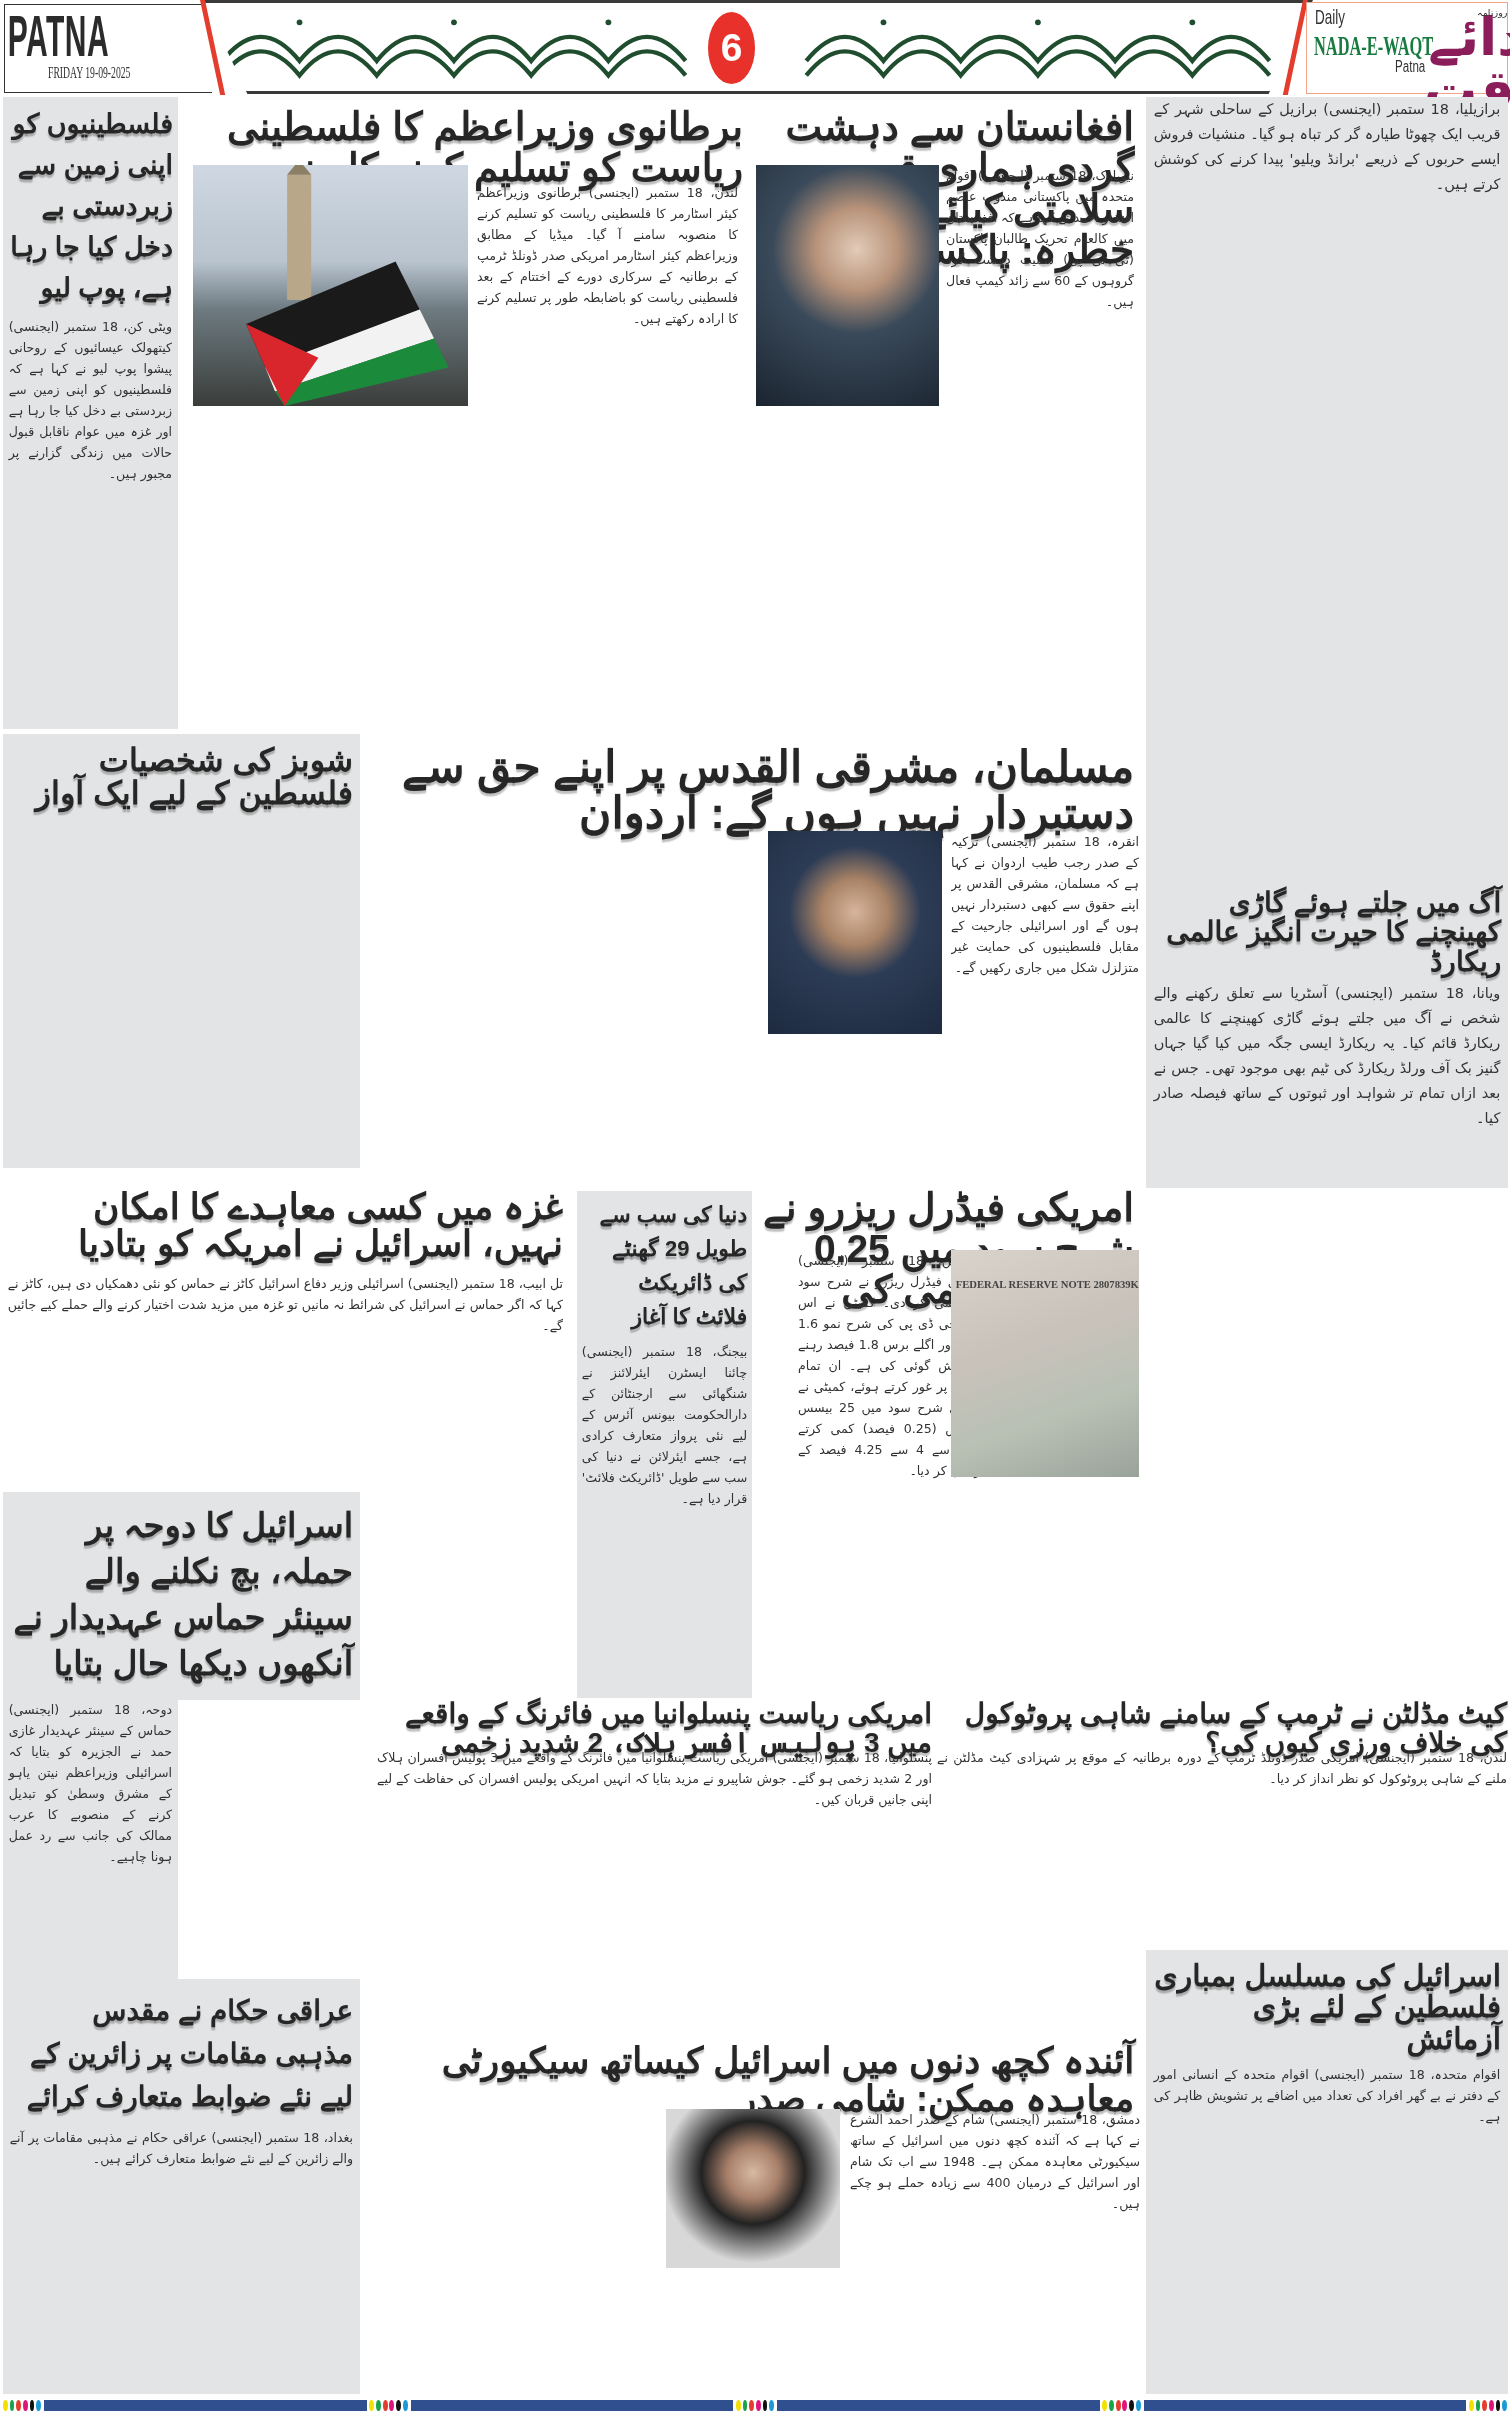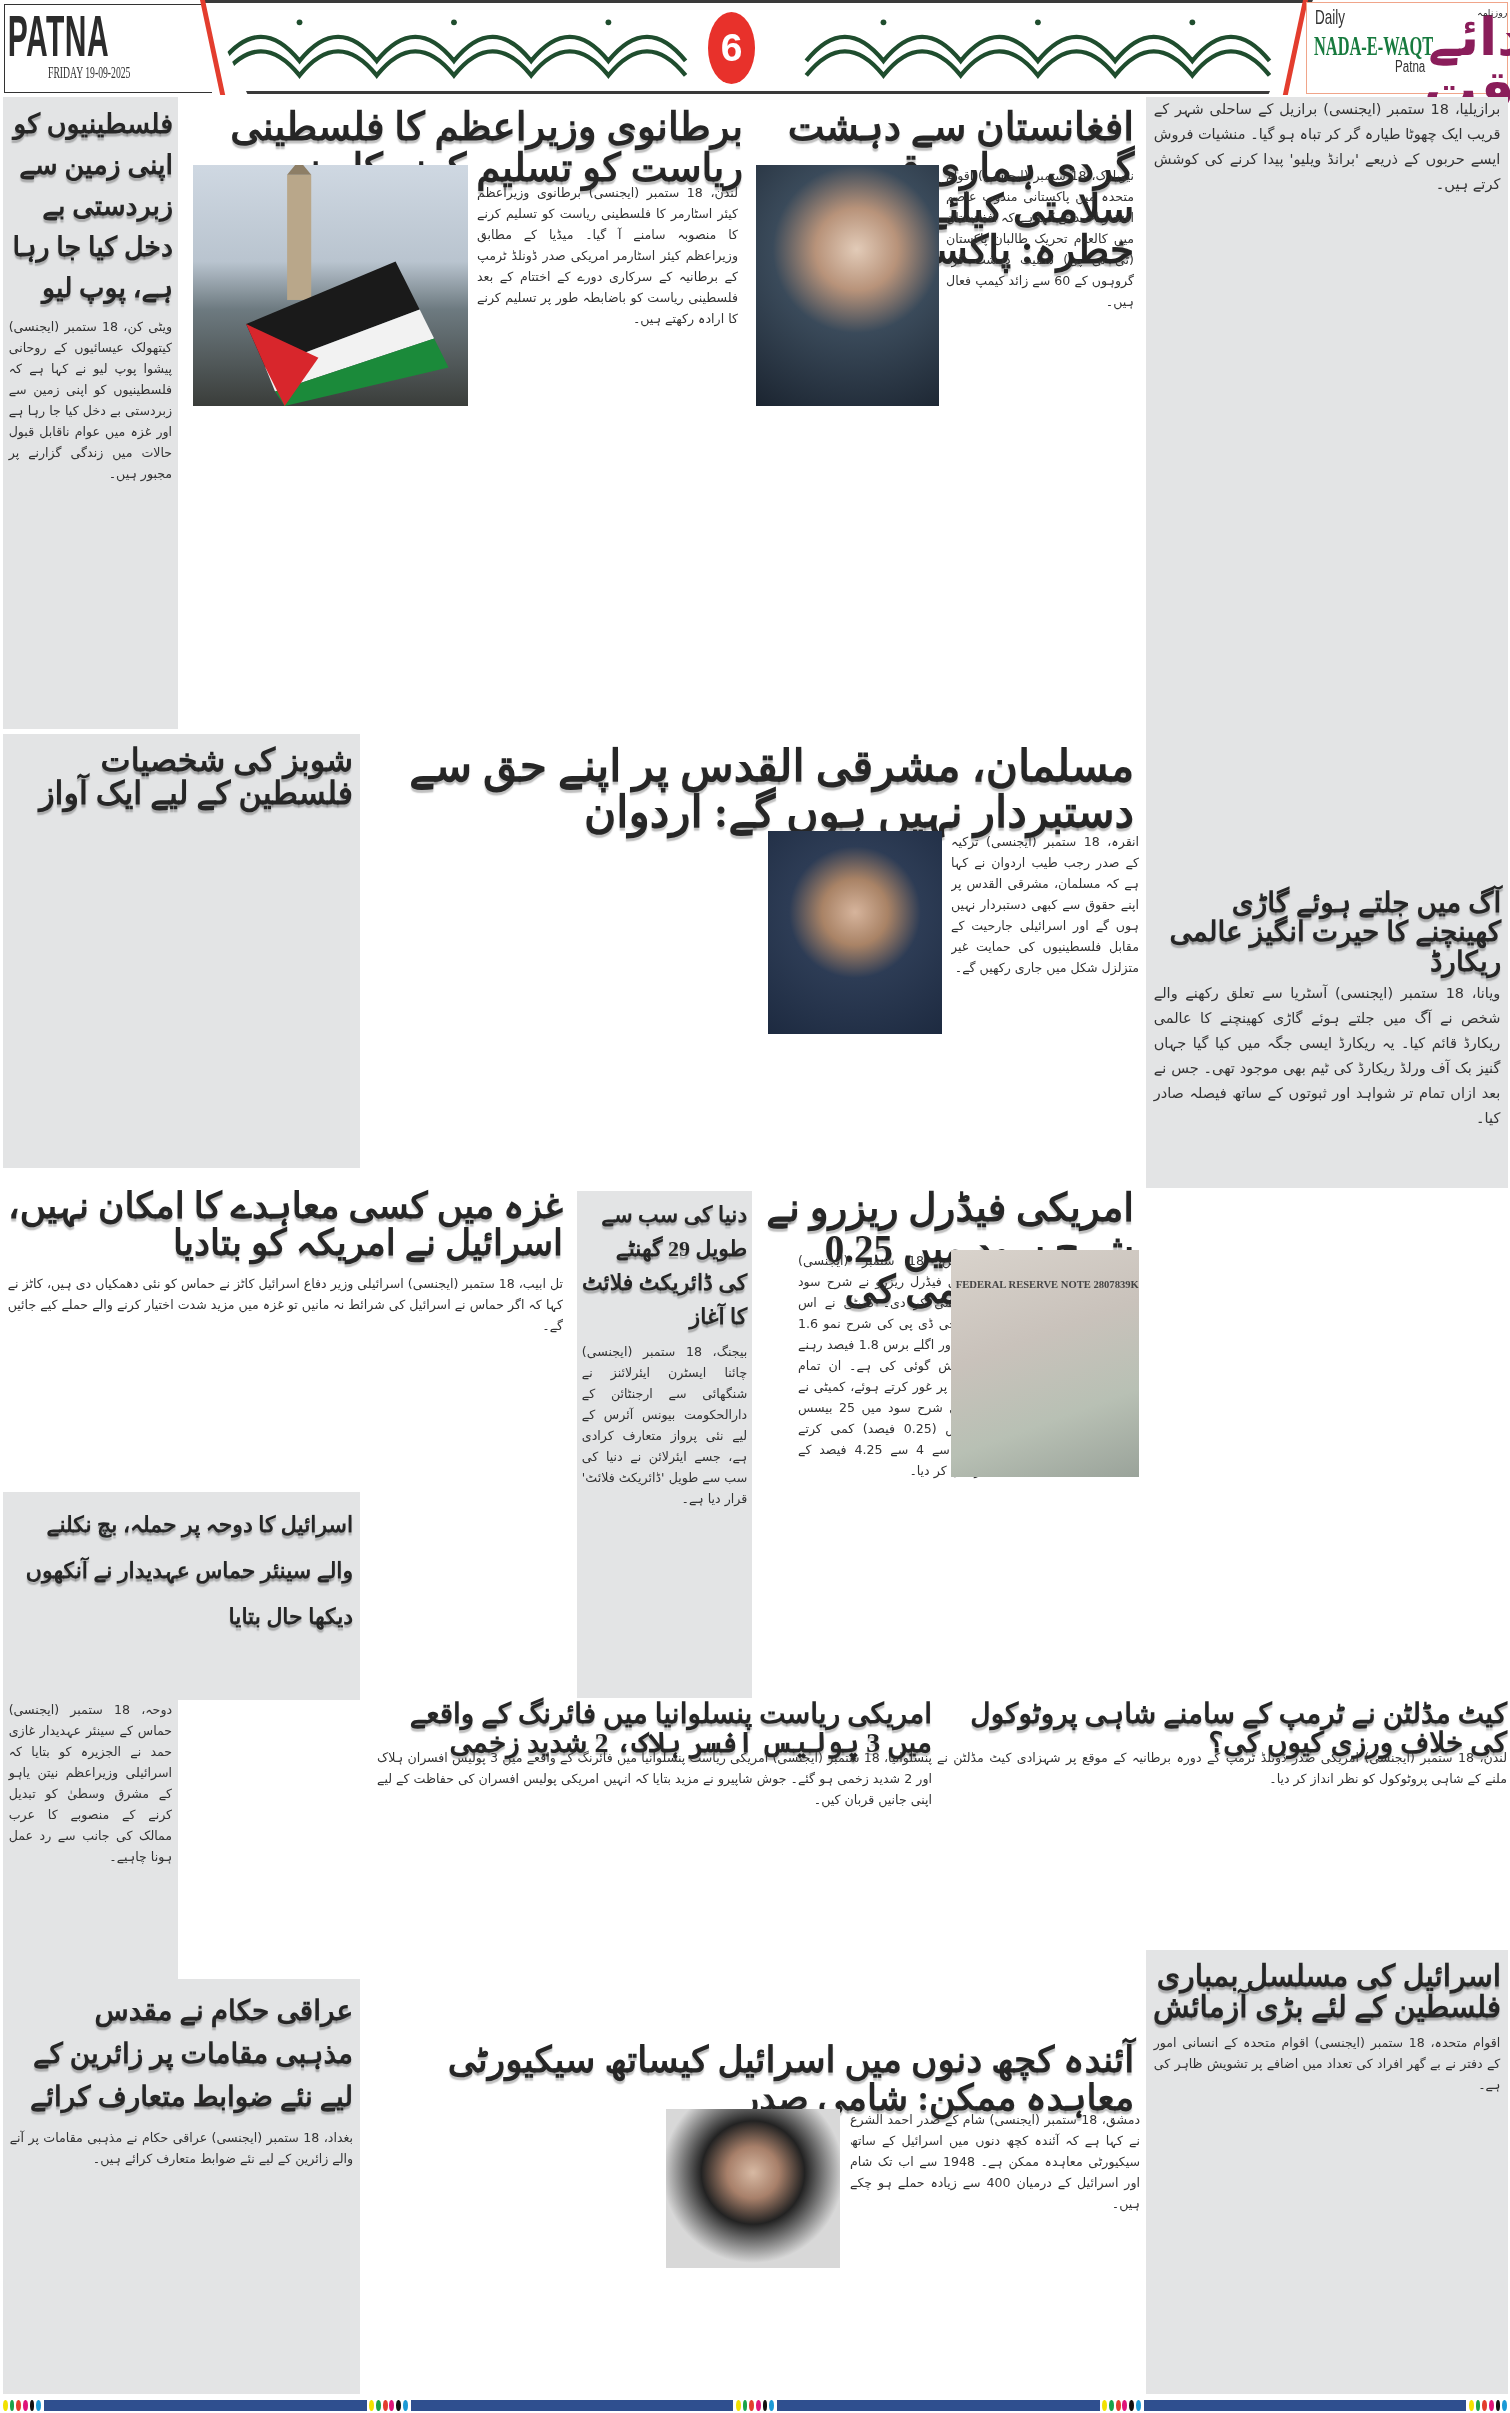--- a/index.html
+++ b/index.html
@@ -1,18 +1,18 @@
 <!DOCTYPE html>
 <html style="font-size:7.7px"><head>
 <meta charset="utf-8">
 <style>
   * { box-sizing: border-box; margin: 0; padding: 0; }
   body { width: 1510px; height: 2413px; background: #ffffff; font-family: "DejaVu Sans", sans-serif; color: #222; position: relative; overflow: hidden; }
   .abs { position: absolute; }
-  .urdu { direction: rtl; text-align: right; font-family: Liberation Serif, serif; }
+  .urdu { direction: rtl; text-align: right; font-family: Liberation Sans, sans-serif; }
   .hl { font-weight: bold; color: #262626; line-height: 1.05; text-shadow: 0 2.9px 1.4px rgba(0,0,0,0.25); }
   .body-text { font-size: 12.6px; line-height: 21px; color: #333; direction: rtl; text-align: justify; overflow: hidden; }
   .gray-box { background: #e3e4e5; }
   .photo { overflow: hidden; }
 
   
   .mast { left: 0; top: 0; width: 1510px; height: 97px; }
   .mast-left { left: 3.9px; top: 3.9px; width: 208px; height: 89px; border: 1px solid #333; border-right: none; background: #fff; }
   .patna { left: 7.7px; top: 4.8px; font-family: "Liberation Sans", sans-serif; font-weight: 900; font-size: 30px; letter-spacing: 0.5px; color: #2b2b2b; transform: scaleY(1.9); transform-origin: top left; }
   .dateline { left: 48px; top: 62px; font-family: "Liberation Serif", serif; font-size: 9.7px; color: #333; transform: scaleY(1.8); transform-origin: top left; }
@@ -129,21 +129,21 @@
 
 <div class="abs" style="left:758px;top:1178px;width:381px;height:512px;">
   <div class="urdu hl" style="font-size:39px;padding:9.7px 4.8px;">امریکی فیڈرل ریزرو نے شرح سود میں 0.25 فیصد کی کمی کی</div>
   <div class="abs body-text" style="left:0;top:72px;width:188px;height:425px;margin-left:40px;">واشنگٹن، 18 ستمبر (ایجنسی) امریکی فیڈرل ریزرو نے شرح سود میں کمی کر دی۔ کمیٹی نے اس سال جی ڈی پی کی شرح نمو 1.6 فیصد اور اگلے برس 1.8 فیصد رہنے کی پیش گوئی کی ہے۔ ان تمام عوامل پر غور کرتے ہوئے، کمیٹی نے پالیسی شرح سود میں 25 بیسس پوائنٹس (0.25 فیصد) کمی کرتے ہوئے اسے 4 سے 4.25 فیصد کے درمیان کر دیا۔</div>
   <div class="abs photo" style="left:193px;top:72px;width:188px;height:227px;background:linear-gradient(160deg,#d9d3cc 0%,#c9c2bb 40%,#b8c0b4 70%,#9aa39a 100%);">
     <div style="position:absolute;left:4.8px;top:29px;font-family:'Liberation Serif',serif;font-weight:bold;font-size:10.6px;color:#444;">FEDERAL RESERVE NOTE 2807839K</div>
   </div>
 </div>
 
 <div class="abs gray-box" style="left:2.9px;top:1492px;width:357px;height:208px;">
-  <div class="urdu hl" style="font-size:22px;padding:9.7px 6.8px;line-height:46px;">اسرائیل کا دوحہ پر حملہ، بچ نکلنے والے سینئر حماس عہدیدار نے آنکھوں دیکھا حال بتایا</div>
+  <div class="urdu hl" style="font-size:34px;padding:9.7px 6.8px;line-height:46px;">اسرائیل کا دوحہ پر حملہ، بچ نکلنے والے سینئر حماس عہدیدار نے آنکھوں دیکھا حال بتایا</div>
 </div>
 <div class="abs gray-box body-text" style="left:2.9px;top:1699px;width:175px;height:280px;padding:0 5.8px;">دوحہ، 18 ستمبر (ایجنسی) حماس کے سینئر عہدیدار غازی حمد نے الجزیرہ کو بتایا کہ اسرائیلی وزیراعظم نیتن یاہو کے مشرق وسطیٰ کو تبدیل کرنے کے منصوبے کا عرب ممالک کی جانب سے رد عمل ہونا چاہیے۔</div>
 
 <div class="abs" style="left:377px;top:1694px;width:1130px;height:309px;">
   <div class="abs urdu hl" style="right:0;top:4.8px;width:570px;font-size:28px;">کیٹ مڈلٹن نے ٹرمپ کے سامنے شاہی پروٹوکول کی خلاف ورزی کیوں کی؟</div>
   <div class="abs urdu hl" style="left:0;top:4.8px;width:555px;font-size:28px;">امریکی ریاست پنسلوانیا میں فائرنگ کے واقعے میں 3 پولیس افسر ہلاک، 2 شدید زخمی</div>
   <div class="abs body-text" style="right:0;top:53px;width:570px;height:174px;">لندن، 18 ستمبر (ایجنسی) امریکی صدر ڈونلڈ ٹرمپ کے دورہ برطانیہ کے موقع پر شہزادی کیٹ مڈلٹن نے ملنے کے شاہی پروٹوکول کو نظر انداز کر دیا۔</div>
   <div class="abs body-text" style="left:0;top:53px;width:555px;height:241px;">پنسلوانیا، 18 ستمبر (ایجنسی) امریکی ریاست پنسلوانیا میں فائرنگ کے واقعے میں 3 پولیس افسران ہلاک اور 2 شدید زخمی ہو گئے۔ جوش شاپیرو نے مزید بتایا کہ انہیں امریکی پولیس افسران کی حفاظت کے لیے اپنی جانیں قربان کیں۔</div>
 </div>
 

